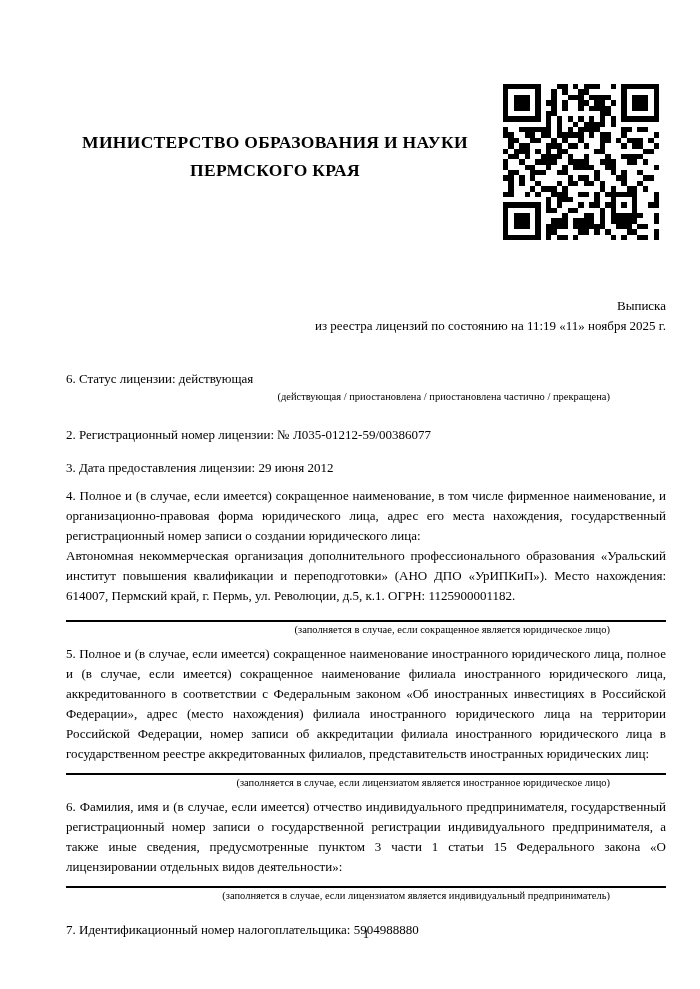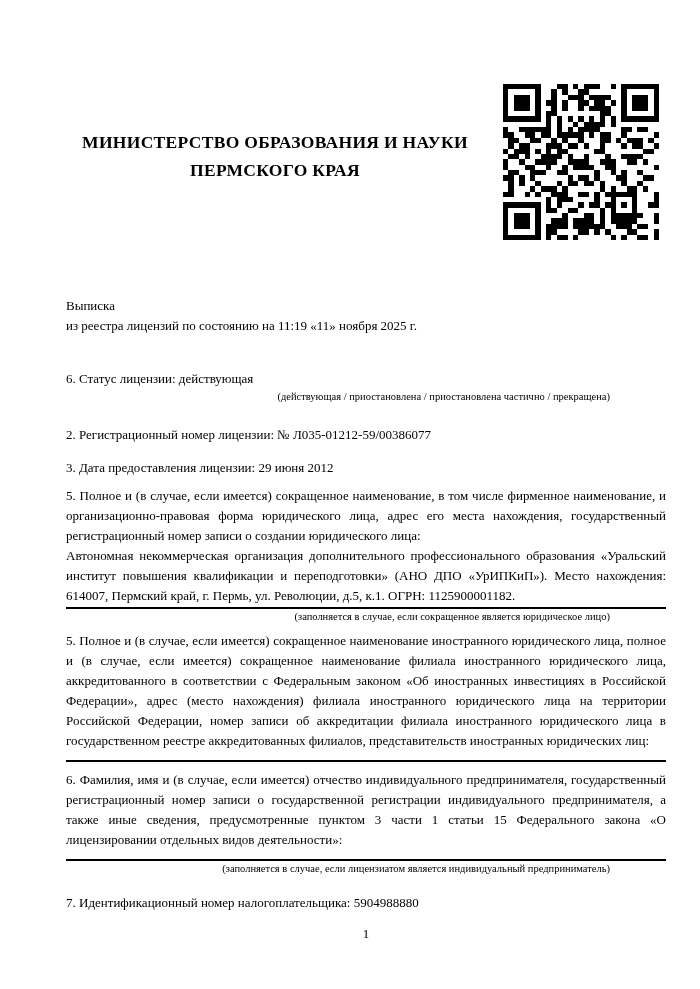--- a/index.html
+++ b/index.html
@@ -26,30 +26,30 @@
   .qr{
     position:absolute;left:503px;top:84px;width:156px;height:156px;
     display:block;
   }
   .qr rect{fill:#000;}
   
   .content{
     position:absolute;left:66px;top:296px;width:600px;
     font-size:13px;line-height:20px;
   }
-  .doc-title{text-align:left;}
+  .doc-title{text-align:right;}
   .line{margin:0;}
   .just{margin:0;text-align:justify;}
   .note{
     font-size:10.5px;line-height:13px;
     text-align:right;
     width:544px; 
     margin:1px 56px 0 0;
   }
-  .value-filled{border-bottom:2px solid #000;padding-bottom:1px;}
+  .value-filled{border-bottom:2px solid #000;padding-bottom:14px;}
   .value-empty{height:9px;border-bottom:2px solid #000;}
   .item1{margin-top:33px;}
   .item2{margin-top:22px;}
   .item3{margin-top:13px;}
   .item4{margin-top:8px;}
   .item5{margin-top:8px;}
   .item6{margin-top:8px;}
   .item7{margin-top:18px;}
   .page-num{
     position:absolute;left:66px;top:924px;width:600px;
@@ -496,32 +496,33 @@
 
     <div class="item2">
       <p class="line">2. Регистрационный номер лицензии: № Л035-01212-59/00386077</p>
     </div>
 
     <div class="item3">
       <p class="line">3. Дата предоставления лицензии: 29 июня 2012</p>
     </div>
 
     <div class="item4">
-      <p class="just">5. Полное и (в случае, если имеется) сокращенное наименование, в том числе фирменное наименование, и организационно-правовая форма юридического лица, адрес его места нахождения, государственный регистрационный номер записи о создании юридического лица:</p>
+      <p class="just">4. Полное и (в случае, если имеется) сокращенное наименование, в том числе фирменное наименование, и организационно-правовая форма юридического лица, адрес его места нахождения, государственный регистрационный номер записи о создании юридического лица:</p>
       <div class="value-filled">
         <p class="just">Автономная некоммерческая организация дополнительного профессионального образования «Уральский институт повышения квалификации и переподготовки» (АНО ДПО «УрИПКиП»). Место нахождения: 614007, Пермский край, г. Пермь, ул. Революции, д.5, к.1. ОГРН: 1125900001182.</p>
       </div>
       <div class="note">(заполняется в случае, если сокращенное является юридическое лицо)</div>
     </div>
 
     <div class="item5">
       <p class="just">5. Полное и (в случае, если имеется) сокращенное наименование иностранного юридического лица, полное и (в случае, если имеется) сокращенное наименование филиала иностранного юридического лица, аккредитованного в соответствии с Федеральным законом «Об иностранных инвестициях в Российской Федерации», адрес (место нахождения) филиала иностранного юридического лица на территории Российской Федерации, номер записи об аккредитации филиала иностранного юридического лица в государственном реестре аккредитованных филиалов, представительств иностранных юридических лиц:</p>
       <div class="value-empty">
         <span></span>
       </div>
+      <div class="note">(заполняется в случае, если лицензиатом является иностранное юридическое лицо)</div>
     </div>
 
     <div class="item6">
       <p class="just">6. Фамилия, имя и (в случае, если имеется) отчество индивидуального предпринимателя, государственный регистрационный номер записи о государственной регистрации индивидуального предпринимателя, а также иные сведения, предусмотренные пунктом 3 части 1 статьи 15 Федерального закона «О лицензировании отдельных видов деятельности»:</p>
       <div class="value-empty">
         <span></span>
       </div>
       <div class="note">(заполняется в случае, если лицензиатом является индивидуальный предприниматель)</div>
     </div>
 

